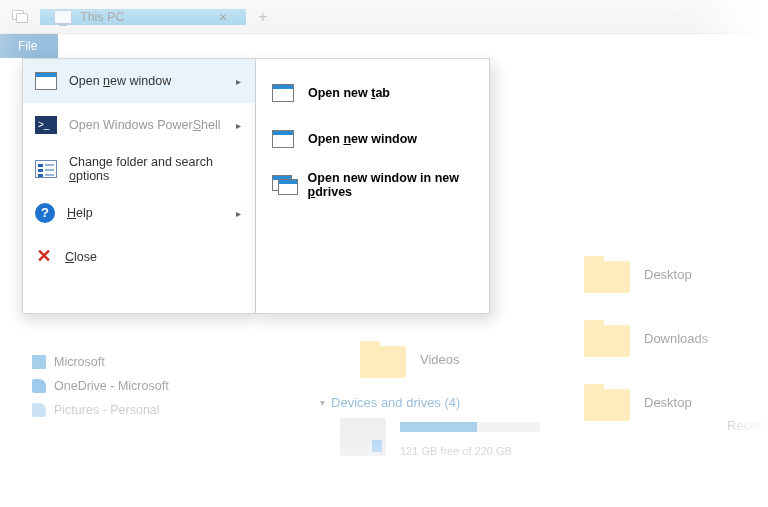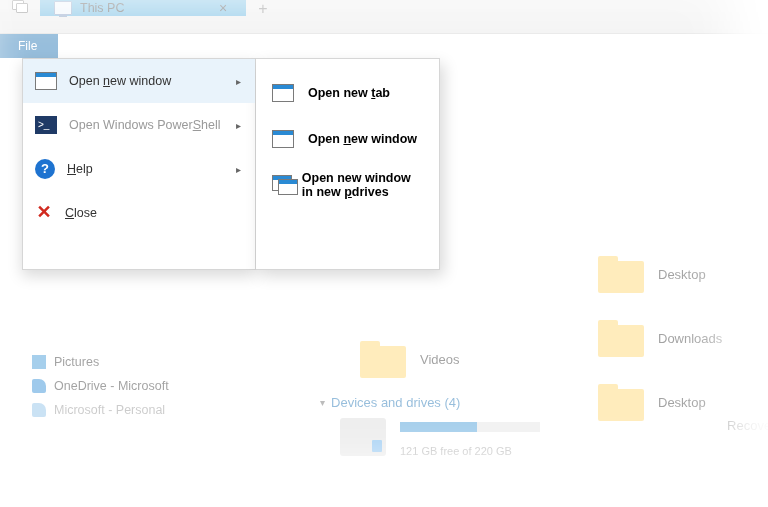--- a/index.html
+++ b/index.html
@@ -3,21 +3,21 @@
 <meta charset="utf-8">
 <style>
   * { box-sizing: border-box; margin: 0; padding: 0; }
   html, body { width: 768px; height: 507px; overflow: hidden; font-family: "Segoe UI", Tahoma, sans-serif; font-size: 12px; color: #222; background: #fff; }
   body { position: relative; }
 
   
   .bg { position: absolute; inset: 0; }
   .bg::after {  content:""; position:absolute; inset:0; background:#fff; opacity:.55; pointer-events:none; }
 
-  .titlebar { height:34px; background:#e6e6e6; border-bottom:1px solid #cfcfcf; display:flex; align-items:flex-start; }
+  .titlebar { height:34px; background:#e6e6e6; border-bottom:1px solid #cfcfcf; display:flex; align-items:center; }
   .titlebar .sysicon { width:40px; display:flex; align-items:center; justify-content:center; background:#e6e6e6; }
   .tab-active { display:flex; align-items:center; gap:8px; padding:0 14px; background:#2e9bd6; color:#000; min-width:206px; border-right:1px solid #2e9bd6; }
   .tab-active .title { flex:1; color:#000; font-size:12.5px; }
   .tab-active .close { width:16px; text-align:center; color:#000; font-size:14px; }
   .tab-new { width:34px; display:flex; align-items:center; justify-content:center; background:#e6e6e6; color:#555; font-size:16px; font-weight:300; }
 
   .ribbon-file { height:24px; background:#1a6fb1; color:#fff; display:flex; align-items:center; padding:0 18px; width:58px; font-size:12px; }
 
   
   .navpane { position:absolute; left:32px; top:350px; width:240px; font-size:12.5px; color:#333; }
@@ -39,25 +39,25 @@
   .videos { left:60px; top:220px; }
   .devices-hdr { left:20px; top:275px; }
   .drive { left:40px; top:298px; display:flex; align-items:flex-start; gap:14px; position:absolute; }
   .drive-ico { width:46px; height:38px; background:#d9d9d9; border-radius:3px; position:relative; }
   .drive-ico::after{content:"";position:absolute;right:4px;bottom:4px;width:10px;height:12px;background:#4aa0e8;border-radius:1px;}
   .drive .meta { font-size:12px; }
   .drive .meta .sz { color:#888; font-size:11px; margin-top:13px;}
   .bar { width:140px; height:10px; background:#e3e3e3; margin-top:4px; }
   .bar>div{height:100%; width:55%; background:#3b95d6;}
 
-  .rightcol { position:absolute; right:30px; top:135px; width:130px;}
+  .rightcol { position:absolute; right:44px; top:135px; width:130px;}
   .rightcol .folder-row{ position:relative; margin-bottom:26px;}
 
   
-  .overlay { position:absolute; left:22px; top:58px; width:418px; display:flex; z-index:10; }
+  .overlay { position:absolute; left:22px; top:58px; width:468px; display:flex; z-index:10; }
   .overlay .col1 { width:234px; background:#fff; border:1px solid #d6d6d6; box-shadow:0 6px 14px rgba(0,0,0,.15);}
   .overlay .col2 { flex:1; background:#fff; border:1px solid #d6d6d6; border-left:none; box-shadow:4px 6px 14px rgba(0,0,0,.15); padding:11px 0 48px 0;}
 
   .mi { display:flex; align-items:center; gap:12px; height:44px; padding:0 12px; color:#333; position:relative;}
   .mi.hov { background:#e9f3fb; }
   .mi.dis { color:#9a9a9a; }
   .mi .lbl { flex:1; font-size:12.5px; }
   .mi .arrow { color:#666; font-size:10px; padding-right:2px;}
   .mi .u { text-decoration: underline; text-underline-offset:1px; }
 
@@ -161,48 +161,52 @@
     </div>
 
     <div class="folder-row" style="position:absolute; right:-24px; top:298px;">
       <span class="folder-label">Recovery</span>
     </div>
   </div>
 
   <div class="navpane">
     <div class="item">
       <span class="ico-ms"></span>
-      <span>Pictures</span>
+      <span>Microsoft</span>
     </div>
     <div class="item">
       <span class="ico-od"></span>
       <span>OneDrive - Microsoft</span>
     </div>
     <div class="item faded">
       <span class="ico-od"></span>
-      <span>Microsoft - Personal</span>
+      <span>Pictures - Personal</span>
     </div>
   </div>
 </div>
 
 <div class="overlay">
   <div class="col1">
 
     <div class="mi hov">
       <span class="ic ic-window"></span>
       <span class="lbl"><span>Open </span><span class="u">n</span><span>ew window</span></span>
       <span class="arrow">▸</span>
     </div>
 
     <div class="mi dis">
       <span class="ic ic-ps">&gt;_</span>
       <span class="lbl"><span>Open Windows Power</span><span class="u">S</span><span>hell</span></span>
       <span class="arrow">▸</span>
     </div>
 
+    <div class="mi">
+      <span class="ic ic-opts"></span>
+      <span class="lbl"><span>Change folder and search </span><span class="u">o</span><span>ptions</span></span>
+    </div>
 
     <div class="mi">
       <span class="ic-help">?</span>
       <span class="lbl"><span></span><span class="u">H</span><span>elp</span></span>
       <span class="arrow">▸</span>
     </div>
 
     <div class="mi">
       <span class="ic-close">✕</span>
       <span class="lbl"><span></span><span class="u">C</span><span>lose</span></span>

